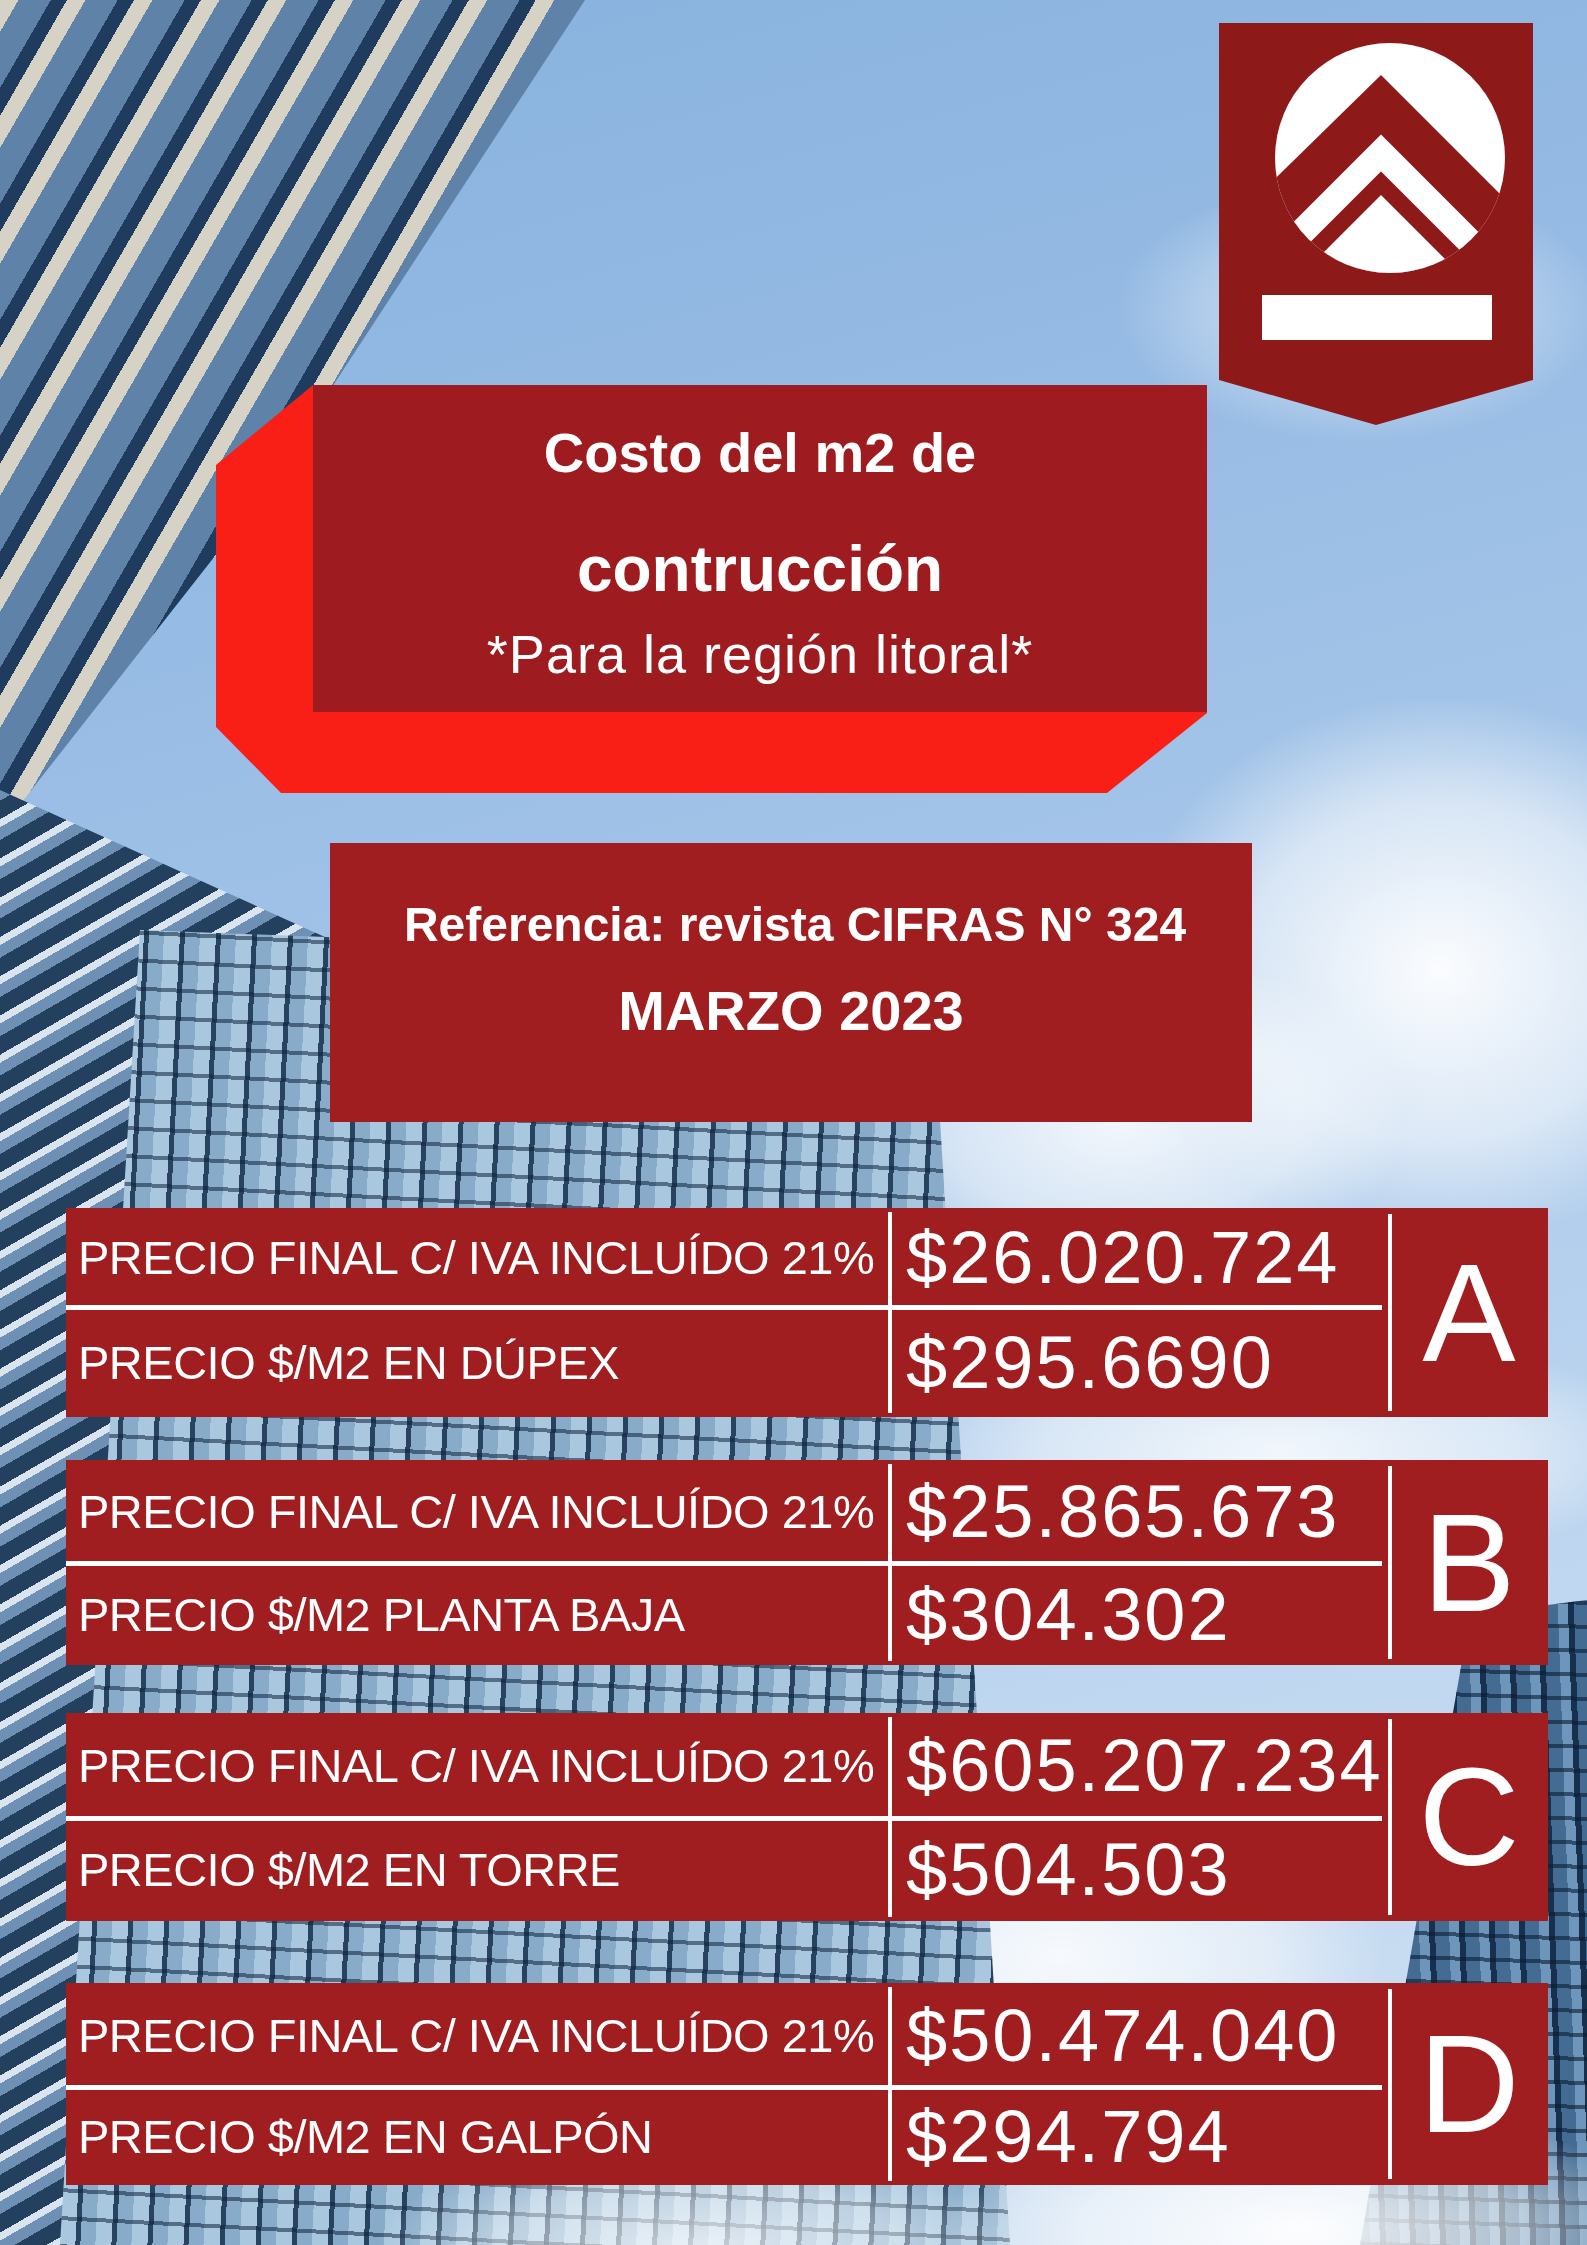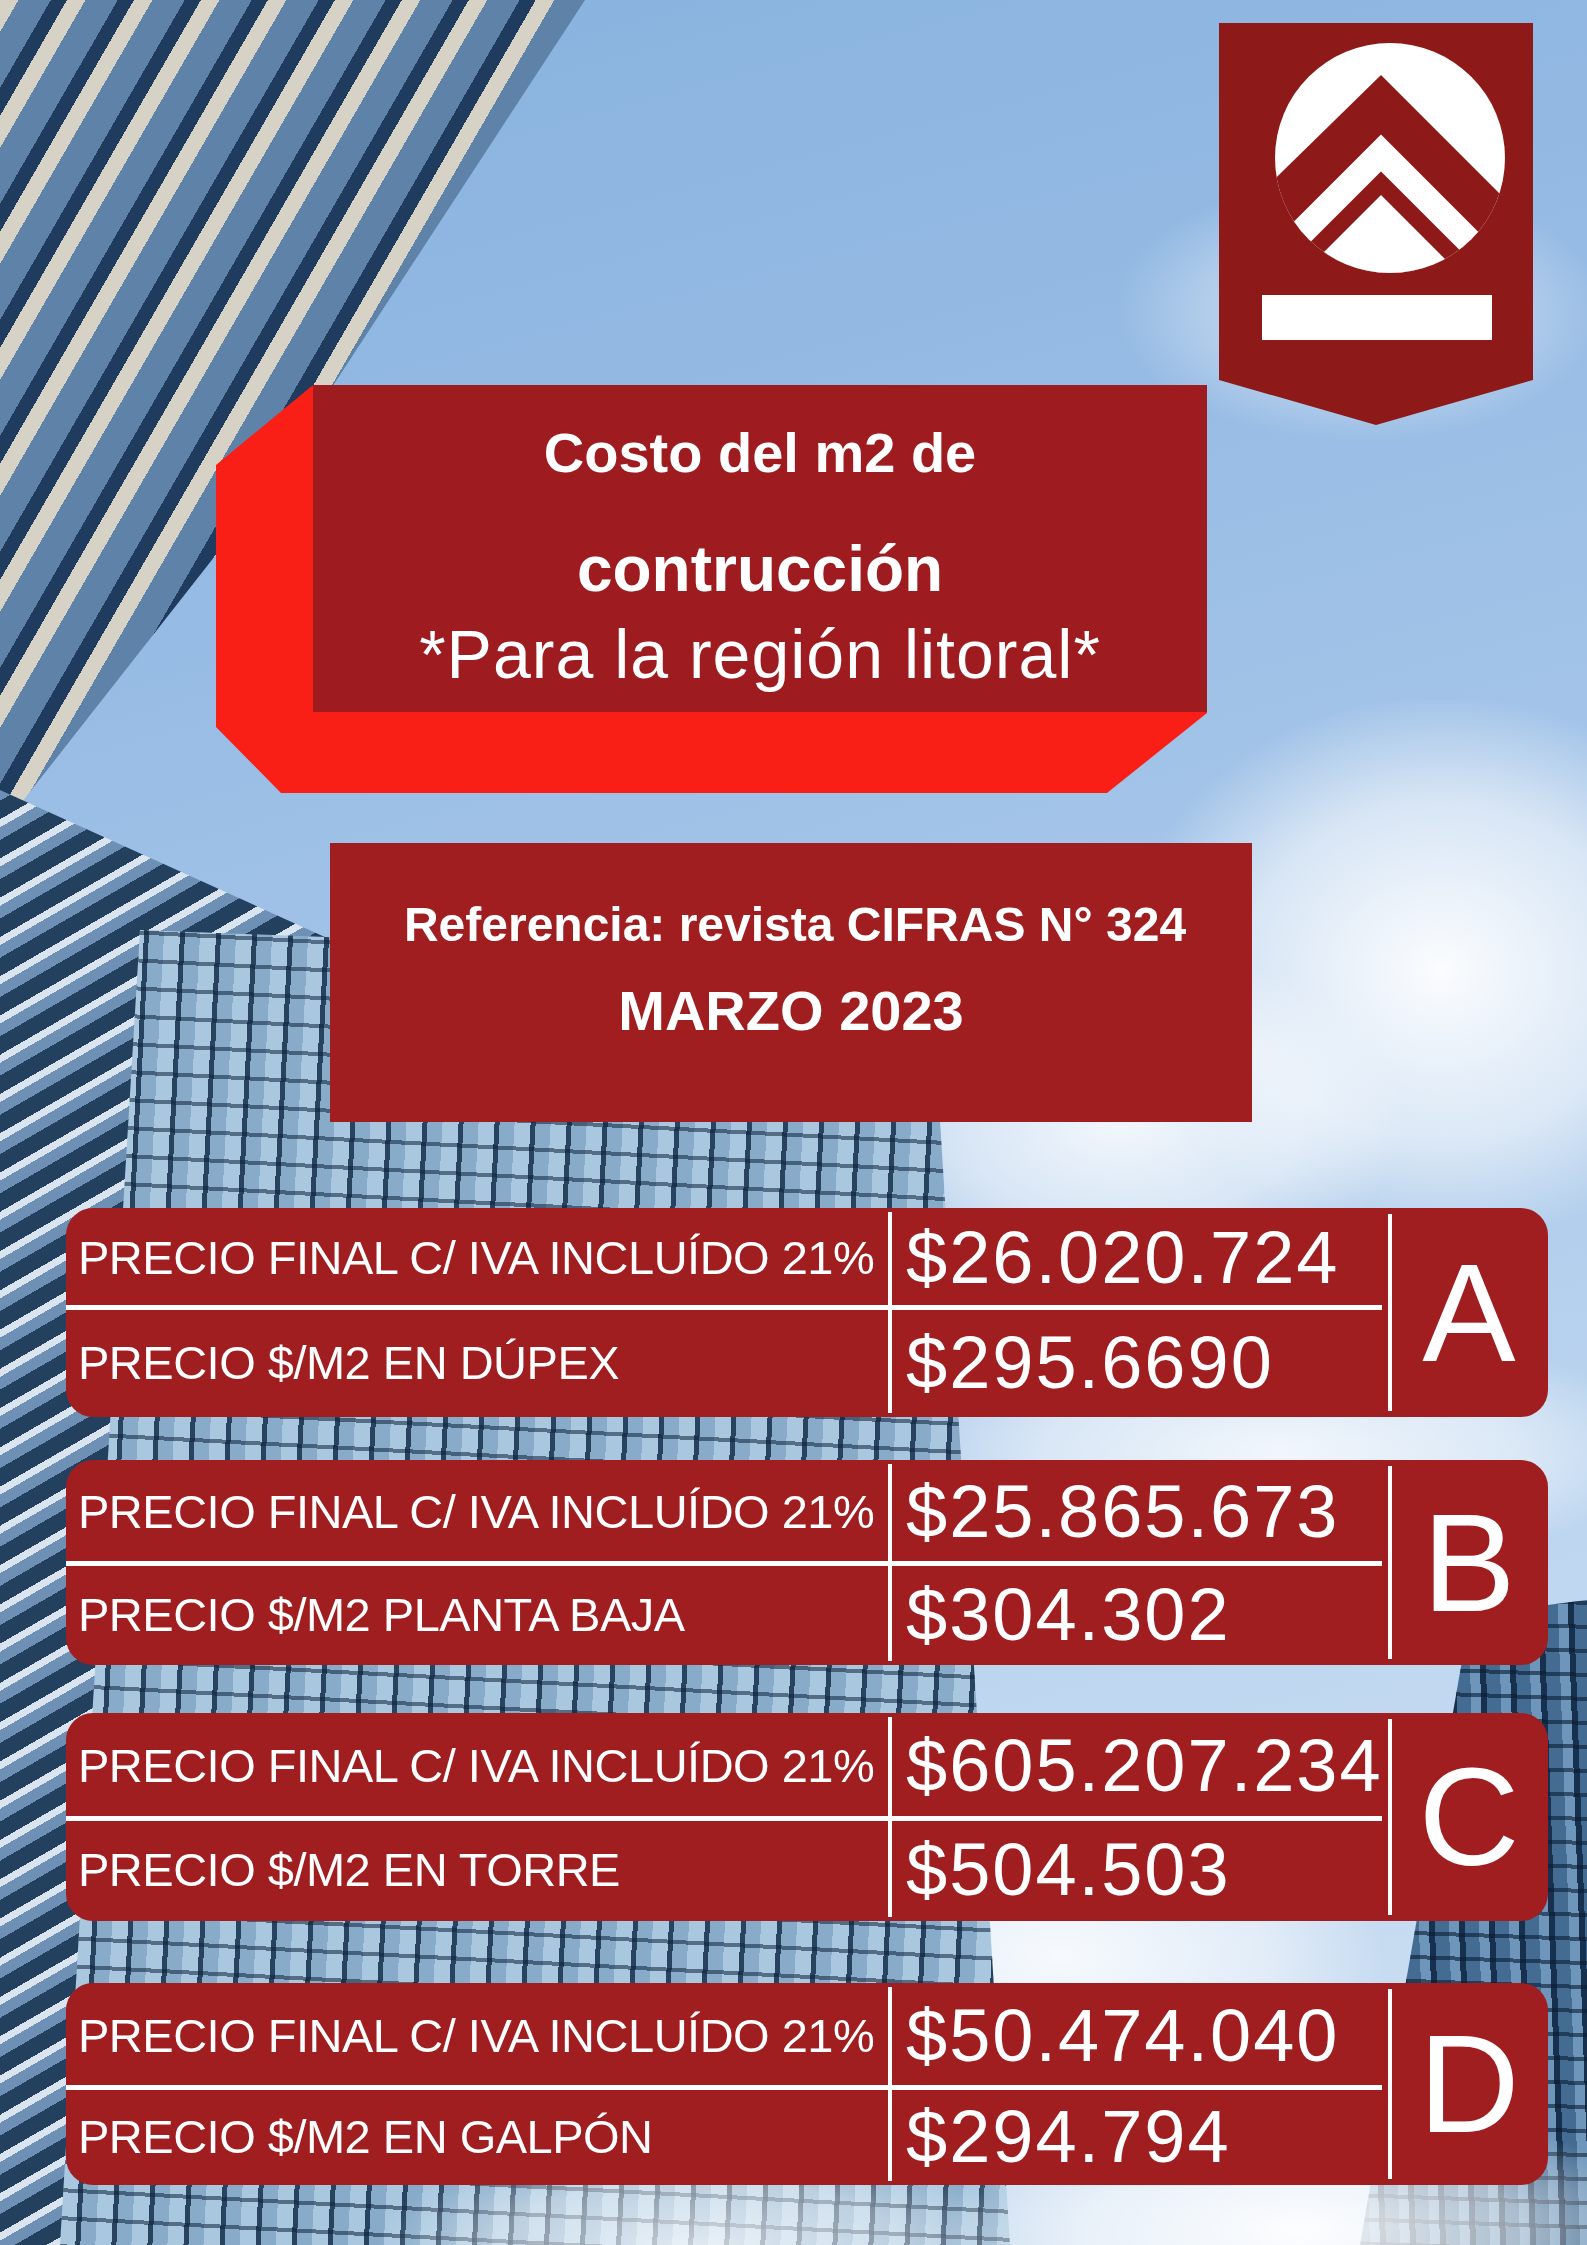--- a/index.html
+++ b/index.html
@@ -42,31 +42,31 @@
     position:absolute;left:216px;top:385px;width:991px;height:408px;
     background:#f91e16;
     clip-path:polygon(0 80px,97px 0,991px 0,991px 328px,891px 408px,65px 408px,0 342px);
   }
   .ribbon-panel{
     position:absolute;left:313px;top:385px;width:894px;height:327px;
     background:#9e1c1f;color:#fff;text-align:center;
   }
   .title1{margin-top:28px;font-size:56px;line-height:80px;font-weight:700;}
   .title2{margin-top:36px;font-size:64px;line-height:80px;font-weight:700;}
-  .subtitle{margin-top:18px;font-size:68px;line-height:54px;font-weight:300;letter-spacing:1px;}
+  .subtitle{margin-top:18px;font-size:54px;line-height:54px;font-weight:300;letter-spacing:1px;}
   .refbox{
     position:absolute;left:330px;top:843px;width:922px;height:279px;
     background:#a01d20;color:#fff;text-align:center;
   }
   .ref1{margin-top:56px;font-size:48px;line-height:52px;font-weight:700;margin-left:8px;}
   .ref2{margin-top:30px;font-size:56px;line-height:60px;font-weight:700;}
   .block{
     position:absolute;left:66px;width:1482px;
     background:#a01d20;color:#fff;
-    display:grid;grid-template-columns:824px 500px 158px;border-radius:27px;
+    display:grid;grid-template-columns:824px 500px 158px;
   }
   .cell{display:flex;align-items:center;white-space:nowrap;}
   .lbl{padding-left:12px;font-size:47px;font-weight:300;letter-spacing:-0.5px;}
   .val{padding-left:16px;font-size:74px;font-weight:300;letter-spacing:2px;}
   .letter-cell{grid-column:3;grid-row:1 / 3;display:flex;align-items:center;justify-content:center;}
   .letter{font-size:140px;font-weight:300;line-height:1;}
   .vl1{position:absolute;left:822px;top:4px;bottom:4px;width:4px;background:#fff;}
   .vl2{position:absolute;left:1322px;top:6px;bottom:6px;width:4px;background:#fff;}
   .hl{position:absolute;left:0;width:1316px;height:5px;background:#fff;}
   .col1{grid-column:1;}

